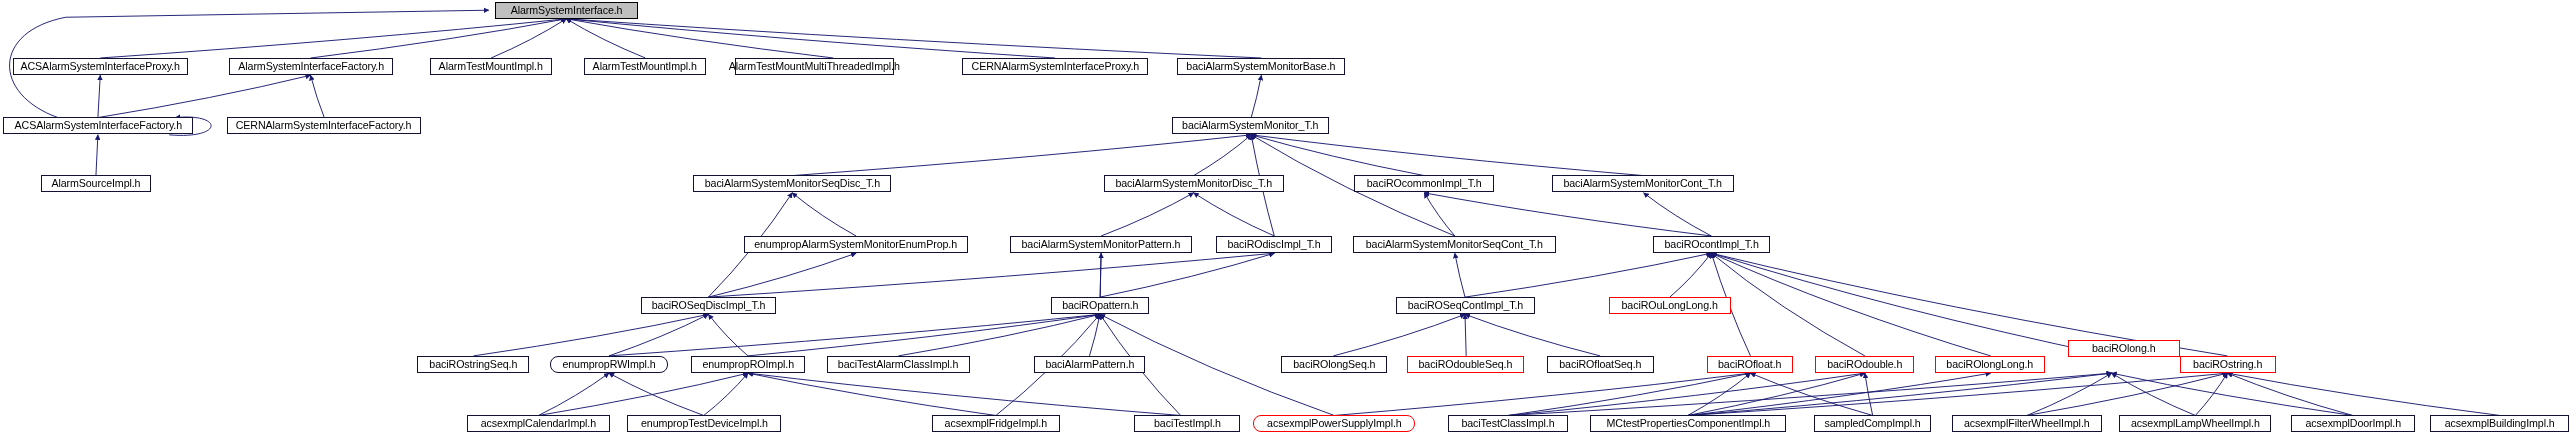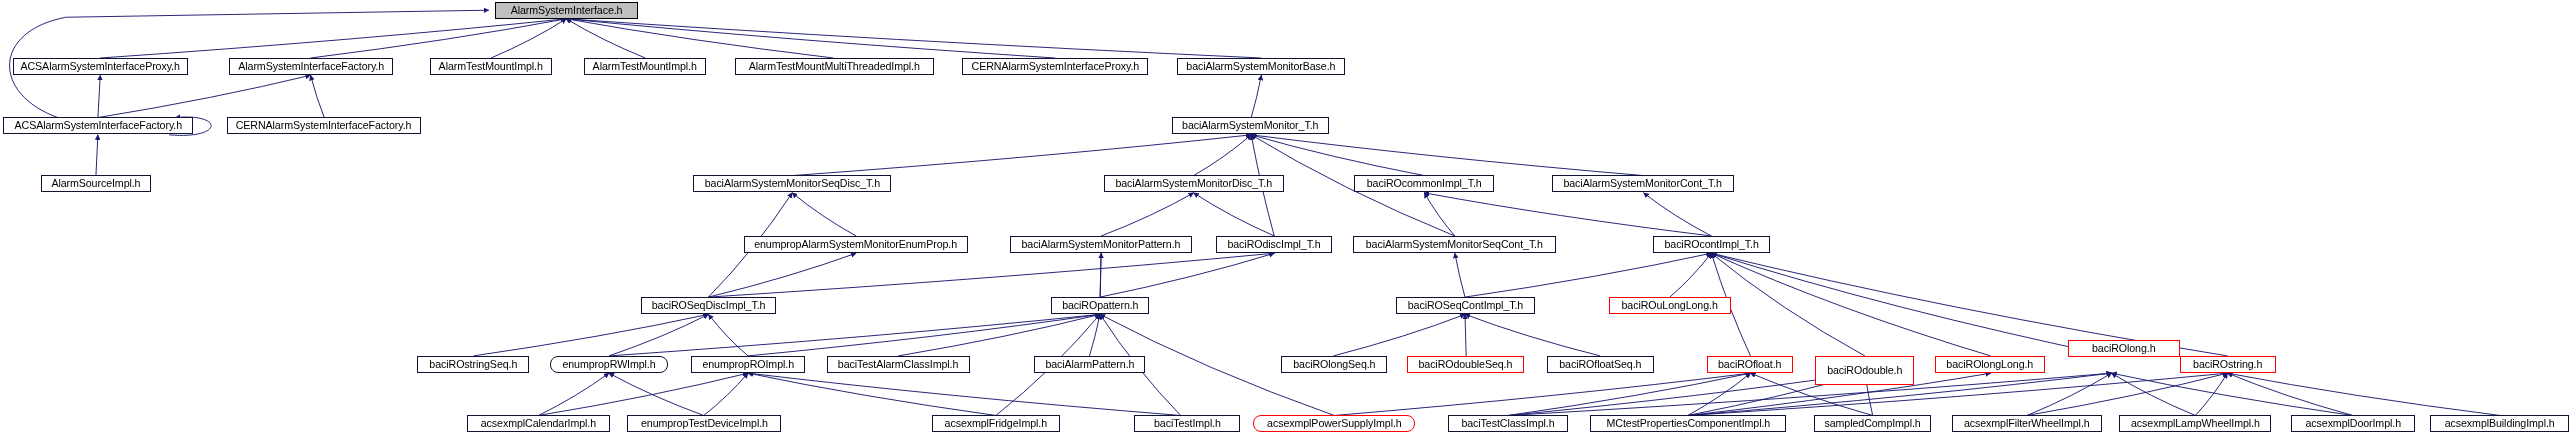--- a/index.html
+++ b/index.html
@@ -149,21 +149,21 @@
       </div>
       <div class="node" style="left: 229px; top: 58px; width: 164px; height: 17px;">
         <span class="node-label">AlarmSystemInterfaceFactory.h</span>
       </div>
       <div class="node" style="left: 430px; top: 58px; width: 122px; height: 17px;">
         <span class="node-label">AlarmTestMountImpl.h</span>
       </div>
       <div class="node" style="left: 584px; top: 58px; width: 122px; height: 17px;">
         <span class="node-label">AlarmTestMountImpl.h</span>
       </div>
-      <div class="node" style="left: 735px; top: 58px; width: 199px; height: 17px;">
+      <div class="node" style="left: 735px; top: 58px; width: 159px; height: 17px;">
         <span class="node-label">AlarmTestMountMultiThreadedImpl.h</span>
       </div>
       <div class="node" style="left: 962px; top: 58px; width: 186px; height: 17px;">
         <span class="node-label">CERNAlarmSystemInterfaceProxy.h</span>
       </div>
       <div class="node" style="left: 1177px; top: 58px; width: 168px; height: 17px;">
         <span class="node-label">baciAlarmSystemMonitorBase.h</span>
       </div>
       <div class="node" style="left: 3.1px; top: 117px; width: 190px; height: 17px;">
         <span class="node-label">ACSAlarmSystemInterfaceFactory.h</span>
@@ -236,21 +236,21 @@
       </div>
       <div class="node red" style="left: 1407px; top: 356px; width: 117px; height: 17px;">
         <span class="node-label">baciROdoubleSeq.h</span>
       </div>
       <div class="node" style="left: 1547px; top: 356px; width: 107px; height: 17px;">
         <span class="node-label">baciROfloatSeq.h</span>
       </div>
       <div class="node red" style="left: 1707px; top: 356px; width: 86px; height: 17px;">
         <span class="node-label">baciROfloat.h</span>
       </div>
-      <div class="node red" style="left: 1815px; top: 356px; width: 99px; height: 29px;">
+      <div class="node red" style="left: 1815px; top: 356px; width: 99px; height: 17px;">
         <span class="node-label">baciROdouble.h</span>
       </div>
       <div class="node red" style="left: 1935px; top: 356px; width: 110px; height: 17px;">
         <span class="node-label">baciROlongLong.h</span>
       </div>
       <div class="node red" style="left: 2068px; top: 340px; width: 112px; height: 17px;">
         <span class="node-label">baciROlong.h</span>
       </div>
       <div class="node red" style="left: 2180px; top: 356px; width: 96px; height: 17px;">
         <span class="node-label">baciROstring.h</span>

